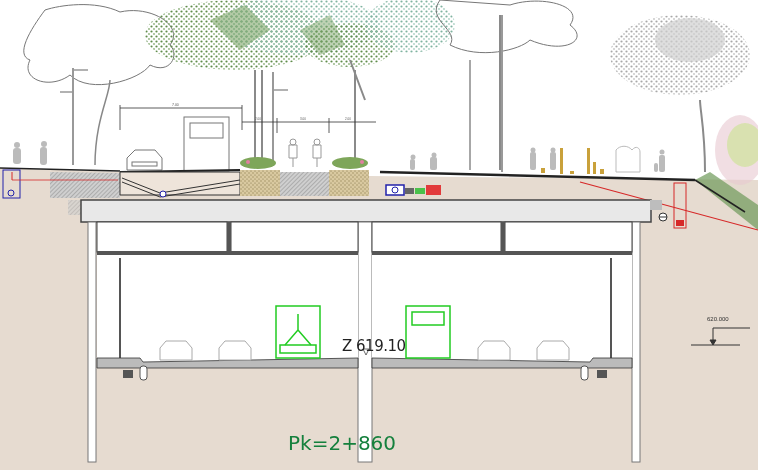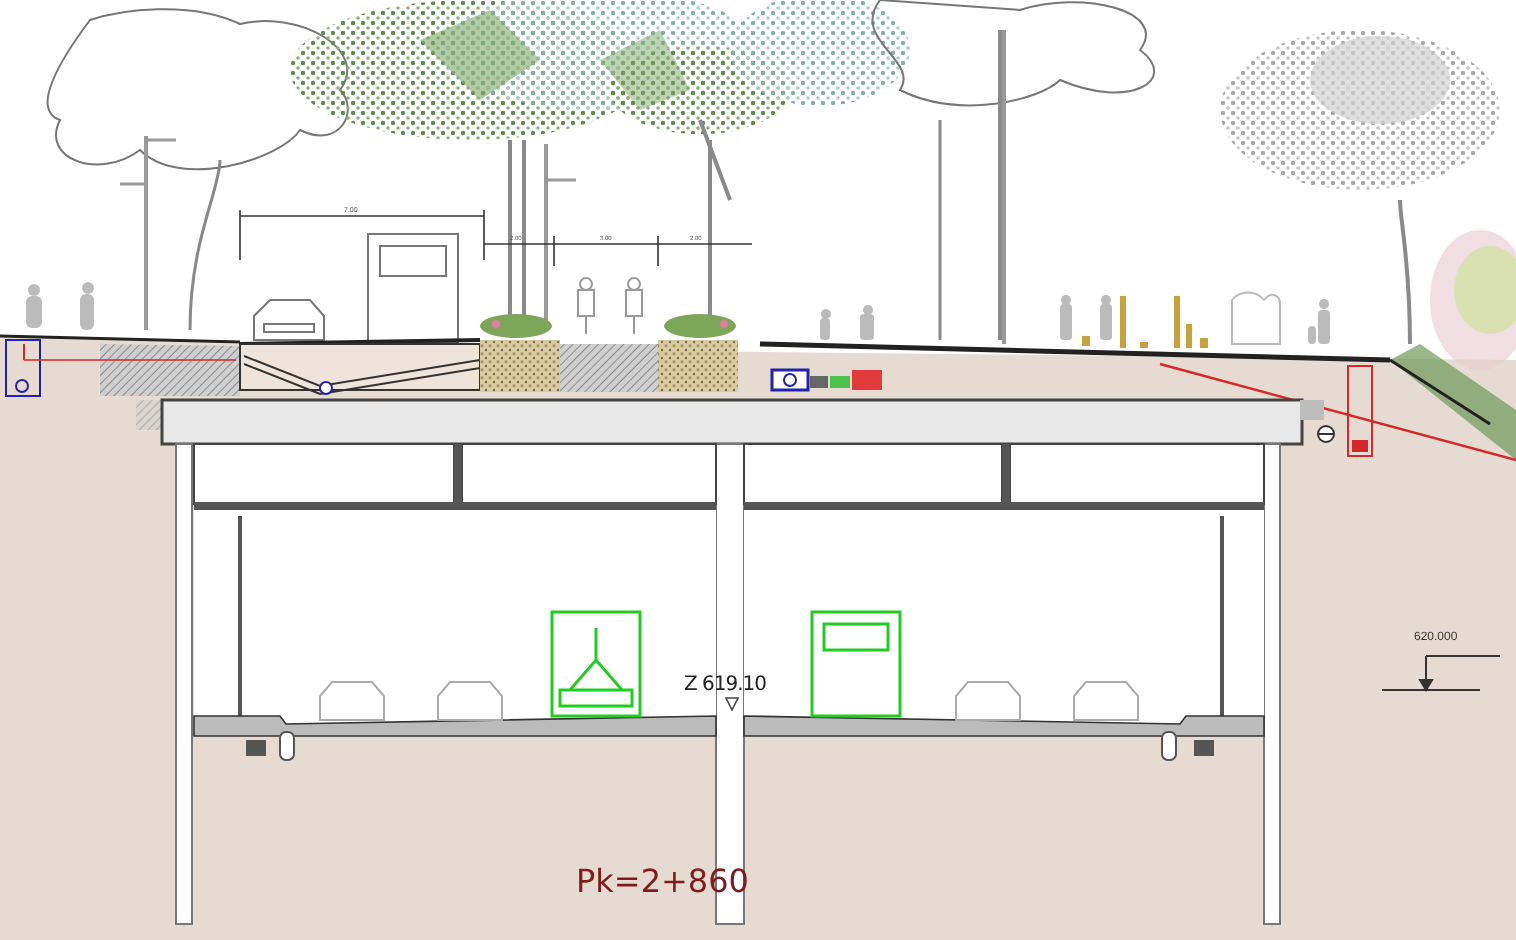--- a/index.html
+++ b/index.html
@@ -1,19 +1,19 @@
 <!DOCTYPE html>
 <html><head>
 <meta charset="utf-8">
 <style>
   html, body { margin:0; padding:0; }
   body { width:758px; height:470px; overflow:hidden; background:#ffffff; font-family:"Liberation Sans", sans-serif; position:relative; }
   #stage { position:absolute; left:0; top:0; width:758px; height:470px; }
-  .lbl-pk { position:absolute; left:288px; top:431px; font-size:16px; color:#7f1d1d; font-family:"DejaVu Sans", sans-serif; }
-  .lbl-z { position:absolute; left:342px; top:337px; font-size:10px; color:#222; font-family:"DejaVu Sans", sans-serif; letter-spacing:-0.5px; }
+  .lbl-pk { position:absolute; left:288px; top:431px; font-size:20px; color:#15803d; font-family:"DejaVu Sans", sans-serif; }
+  .lbl-z { position:absolute; left:342px; top:337px; font-size:15px; color:#222; font-family:"DejaVu Sans", sans-serif; letter-spacing:-0.5px; }
   .lbl-elev { position:absolute; left:707px; top:316px; font-size:6px; color:#333; font-family:"Liberation Sans", sans-serif; }
 </style>
 </head>
 <body>
 
 <div id="stage">
 <svg width="758" height="470" viewBox="0 0 758 470" xmlns="http://www.w3.org/2000/svg">
   <defs>
     <pattern id="hatch" width="3" height="3" patternUnits="userSpaceOnUse" patternTransform="rotate(45)">
       <rect width="3" height="3" fill="#cfcfcf"></rect>

